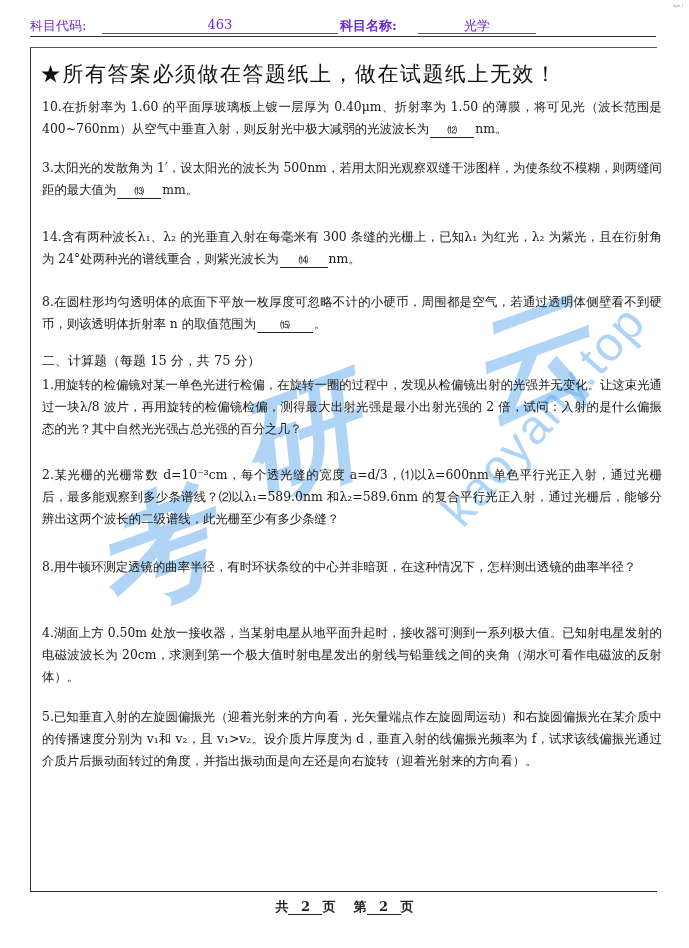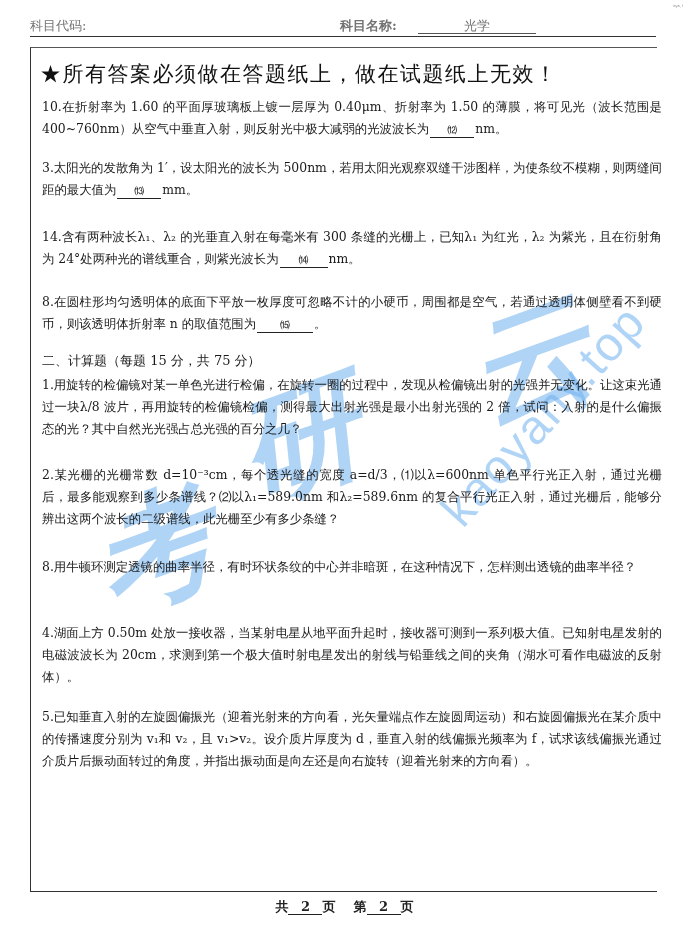--- a/index.html
+++ b/index.html
@@ -7,21 +7,21 @@
     width: 689px; height: 948px; position: relative; overflow: hidden;
     font-family: "DejaVu Serif", "Liberation Serif", serif;
     color: #1a1a1a;
   }
   .corner-mark {
     position: absolute; right: 6px; top: 4px; font-size: 6px; color: #999;
     font-family: "Liberation Sans", sans-serif;
   }
   .header {
     position: absolute; left: 30px; top: 14px; width: 626px; height: 22px;
-    font-size: 13px; color: #737373;
+    font-size: 13px; color: #6d28d9;
     border-bottom: 1.5px solid #333;
   }
   .header .lbl { position: absolute; top: 3px; }
   .header .val {
     position: absolute; top: 3px; text-align: center;
     border-bottom: 1px solid #555; height: 16px;
   }
   .frame {
     position: absolute; left: 30px; top: 47px; width: 626px; height: 843px;
     border-top: 1.5px solid #555; border-left: 1.5px solid #333;
@@ -67,20 +67,21 @@
 
 <div class="wm wm-char" style="left:95px; top:470px; transform:rotate(-20deg);">考</div>
 <div class="wm wm-char" style="left:240px; top:360px; transform:rotate(-20deg);">研</div>
 <div class="wm wm-char" style="left:470px; top:280px; transform:rotate(-20deg);">云</div>
 <div class="wm wm-url">kaoyany.top</div>
 
 <div class="corner-mark">ᵃʸᵃ·ᵗ</div>
 
 <div class="header">
   <span class="lbl" style="left:0;">科目代码:</span>
+  <span class="val" style="left:72px; width:236px;">463</span>
   <span class="lbl" style="left:310px;font-weight:bold;">科目名称:</span>
   <span class="val" style="left:388px; width:118px;">光学</span>
 </div>
 
 <div class="frame"></div>
 
 <div class="notice">★所有答案必须做在答题纸上，做在试题纸上无效！</div>
 
 <div class="q" style="top:96px;">
   <span>10.</span><span>在折射率为 1.60 的平面厚玻璃板上镀一层厚为 0.40μm、折射率为 1.50 的薄膜，将可见光（波长范围是 400~760nm）从空气中垂直入射，则反射光中极大减弱的光波波长为</span><span class="blank" style="width:44px;">⑿</span><span>nm。</span>

